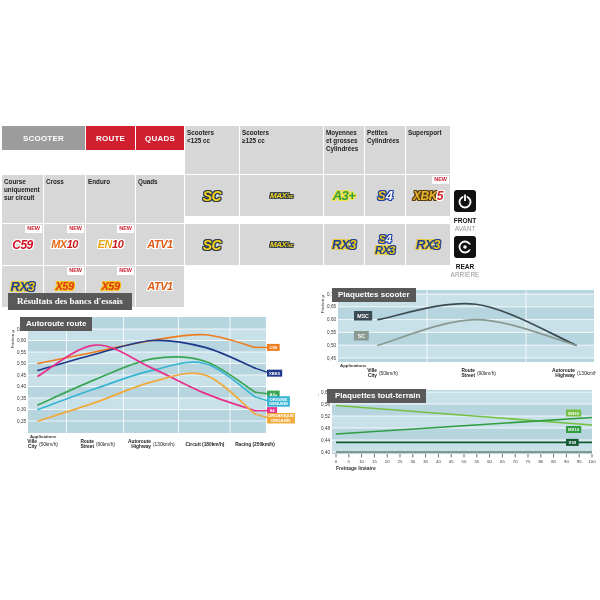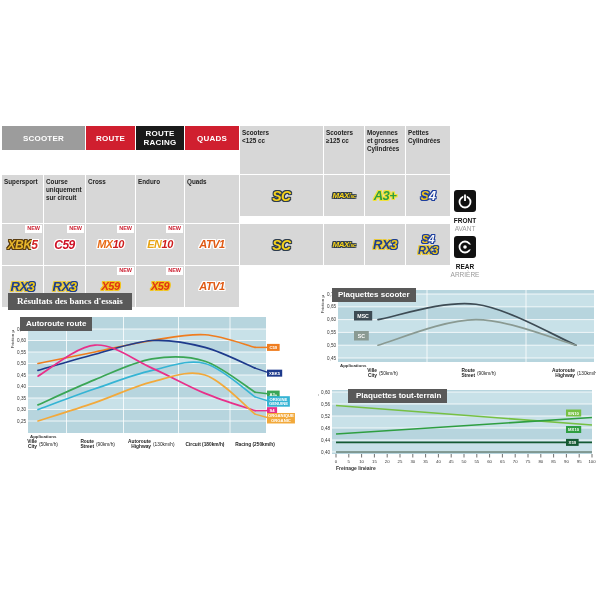--- a/index.html
+++ b/index.html
@@ -35,31 +35,30 @@
   
   .chart{position:absolute;text-decoration:underline;}
   .chart svg{position:absolute;left:0;top:0;}
   .chart-title{position:absolute;background:#595959;color:#fff;font-weight:bold;
     font-size:8px;padding:3px 6px;line-height:1;z-index:2;}
   #chart-route{left:8px;top:314px;width:292px;height:142px;}
   #chart-route .chart-title{left:12px;top:3px;}
   #chart-scooter{left:318px;top:286px;width:278px;height:102px;}
   #chart-scooter .chart-title{left:14px;top:2px;}
   #chart-tt{left:318px;top:387px;width:278px;height:92px;}
-  #chart-tt .chart-title{left:30px;top:2px;padding-left:8px;}
+  #chart-tt .chart-title{left:9px;top:2px;padding-left:8px;}
 </style>
 </head>
 <body>
 
 <div class="stage">
 
   <div id="table-wrap">
       <div class="cat-cell" style="background: rgb(156, 156, 156); grid-column: span 2;">SCOOTER</div>
       <div class="cat-cell" style="background: rgb(208, 31, 47); grid-column: span 1;">ROUTE</div>
-      <div class="cat-cell" style="background: rgb(26, 26, 26); grid-column: span 1;">ROUTE RACING</div>
       <div class="cat-cell" style="background: rgb(208, 31, 47); grid-column: span 1;">QUADS</div>
       <div class="sub-cell">Scooters
 &lt;125 cc</div>
       <div class="sub-cell">Scooters
 ≥125 cc</div>
       <div class="sub-cell">Moyennes
 et grosses
 Cylindrées</div>
       <div class="sub-cell">Petites
 Cylindrées</div>

